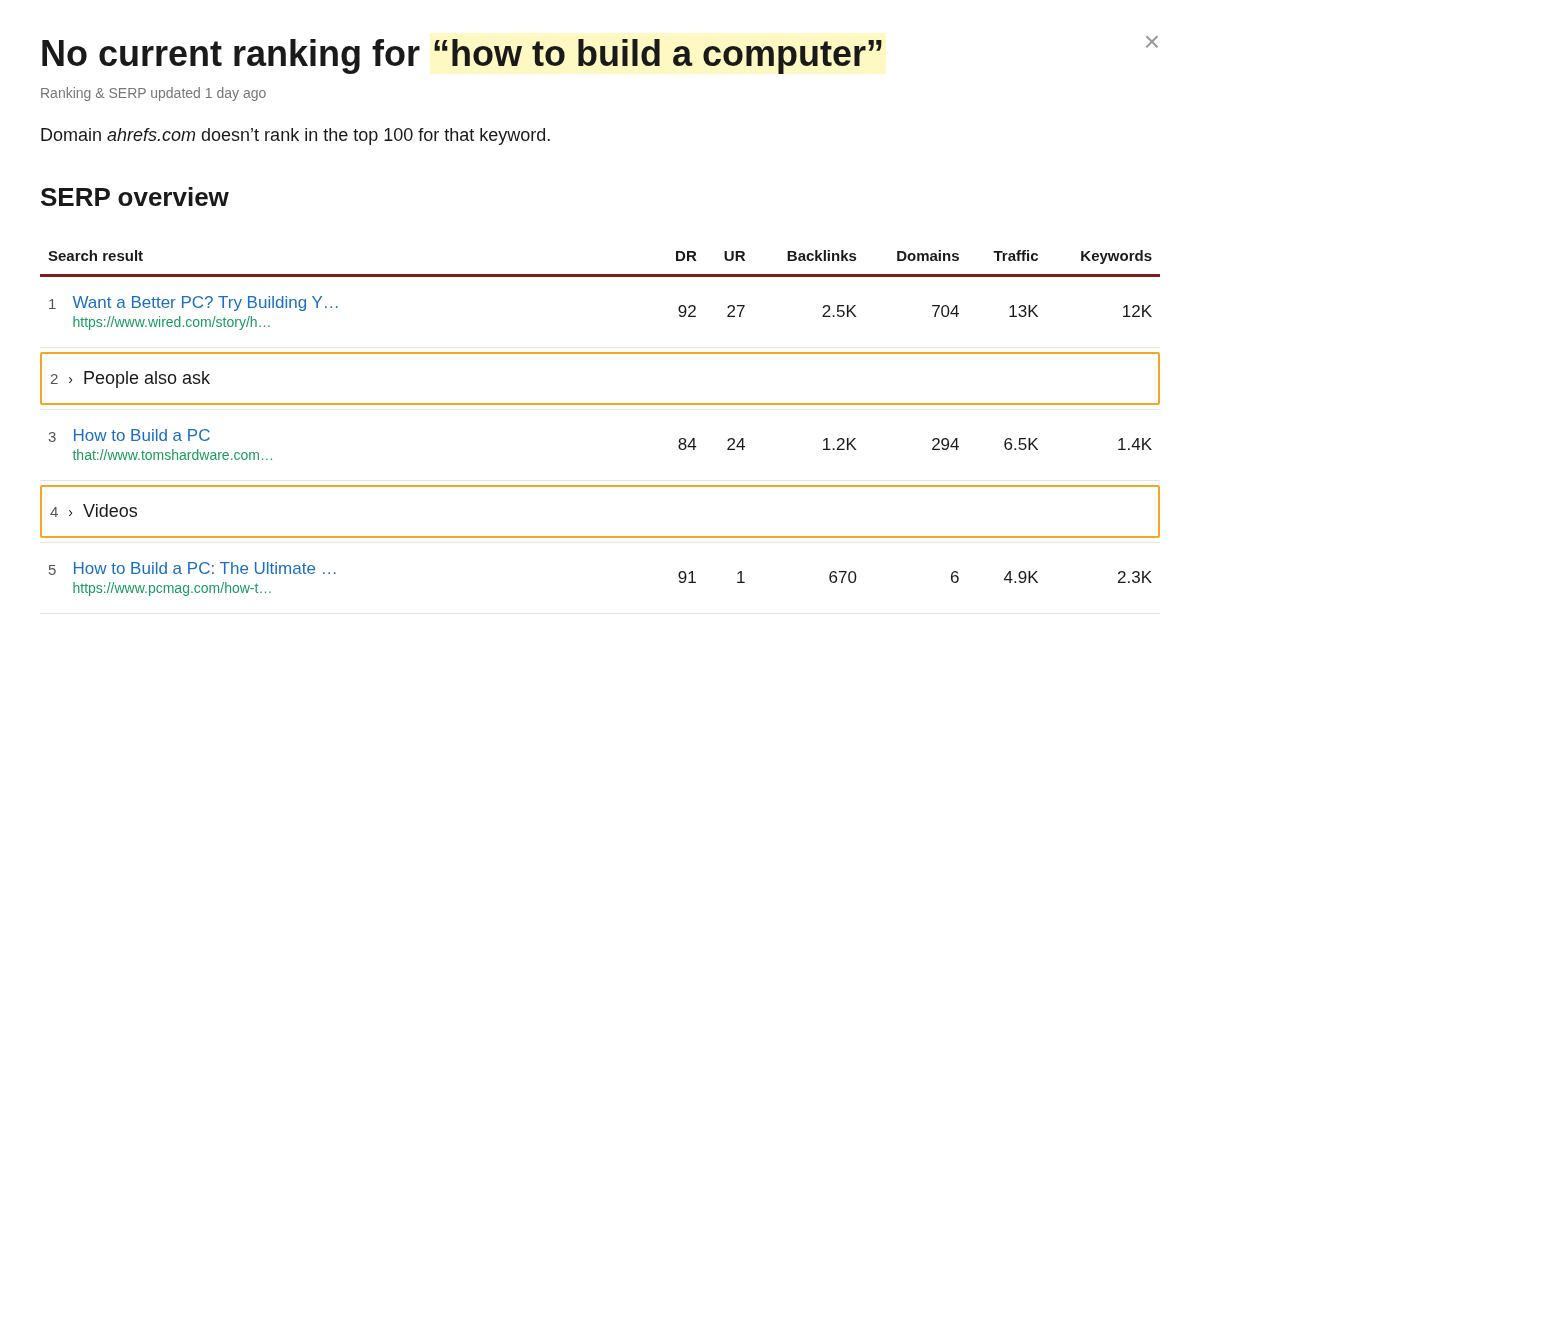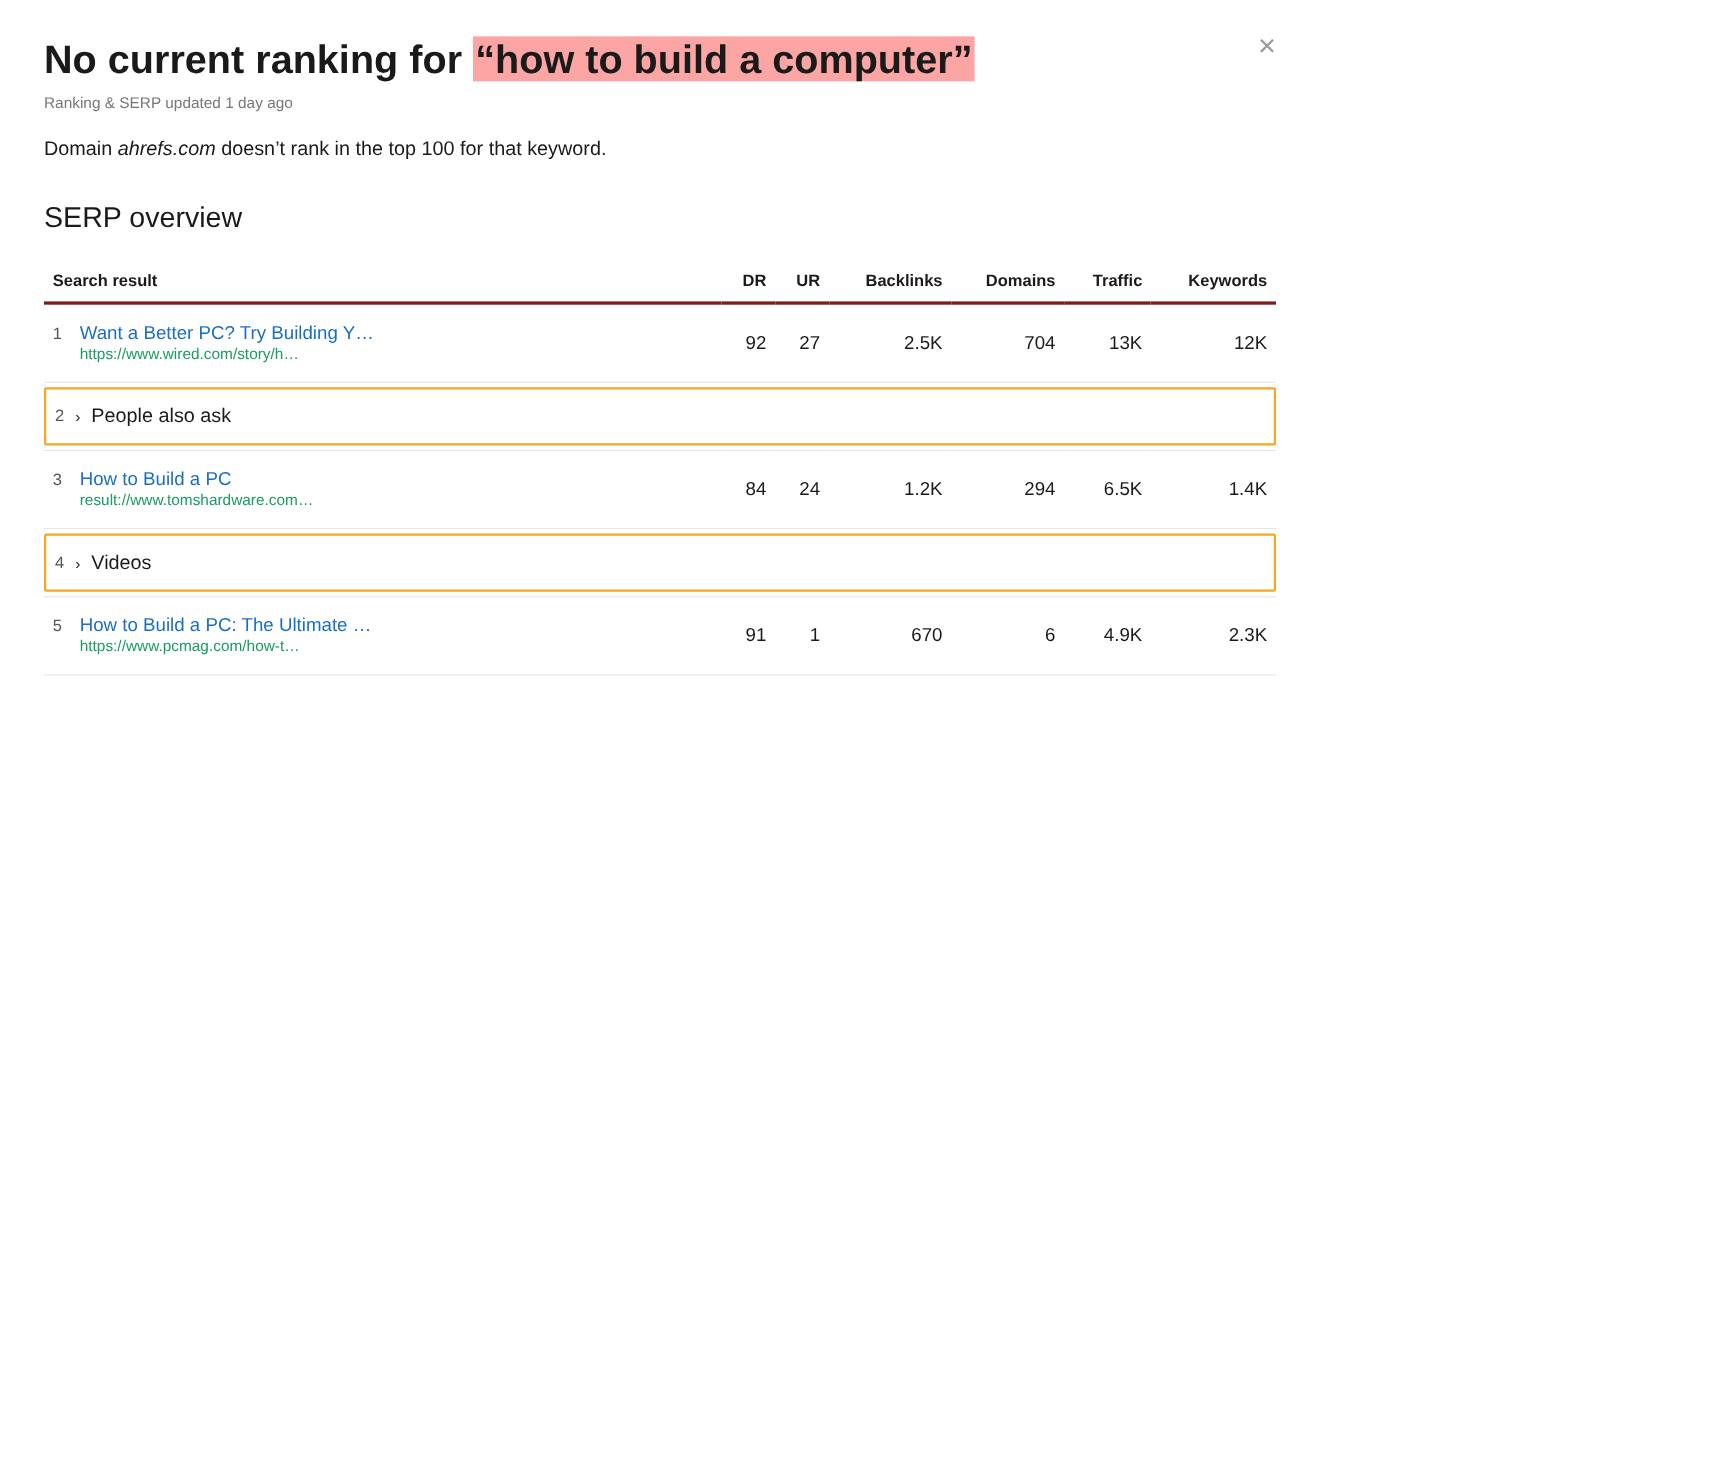--- a/index.html
+++ b/index.html
@@ -25,21 +25,21 @@
     }
 
     .title {
       font-size: 36px;
       font-weight: 800;
       line-height: 1.2;
       margin-bottom: 10px;
     }
 
     .highlight {
-      background-color: #fca5a5;
+      background-color: #fef9c3;
       padding: 0 2px;
     }
 
     .subtitle {
       color: #777;
       font-size: 14px;
       margin-bottom: 24px;
     }
 
     .domain-text {
@@ -48,21 +48,21 @@
       color: #1a1a1a;
     }
 
     .domain-text em {
       font-style: italic;
       text-align: right;
     }
 
     .serp-title {
       font-size: 26px;
-      font-weight: 400;
+      font-weight: 700;
       margin-bottom: 24px;
     }
 
     table {
       width: 100%;
       border-collapse: collapse;
     }
 
     thead th {
       font-weight: 700;
@@ -212,21 +212,21 @@
             <span class="chevron">›</span>
             <span class="special-label">People also ask</span>
           </div>
         </td>
       </tr>
       <tr>
         <td class="result-cell first-col">
           <span class="result-number">3</span>
           <span class="result-content">
             <a class="result-link" href="#">How to Build a PC</a>
-            <a class="result-url" href="#">result://www.tomshardware.com…</a>
+            <a class="result-url" href="#">that://www.tomshardware.com…</a>
           </span>
         </td>
         <td class="num-cell">84</td>
         <td class="num-cell">24</td>
         <td class="num-cell">1.2K</td>
         <td class="num-cell">294</td>
         <td class="num-cell">6.5K</td>
         <td class="num-cell">1.4K</td>
       </tr>
       <tr class="special-row">

